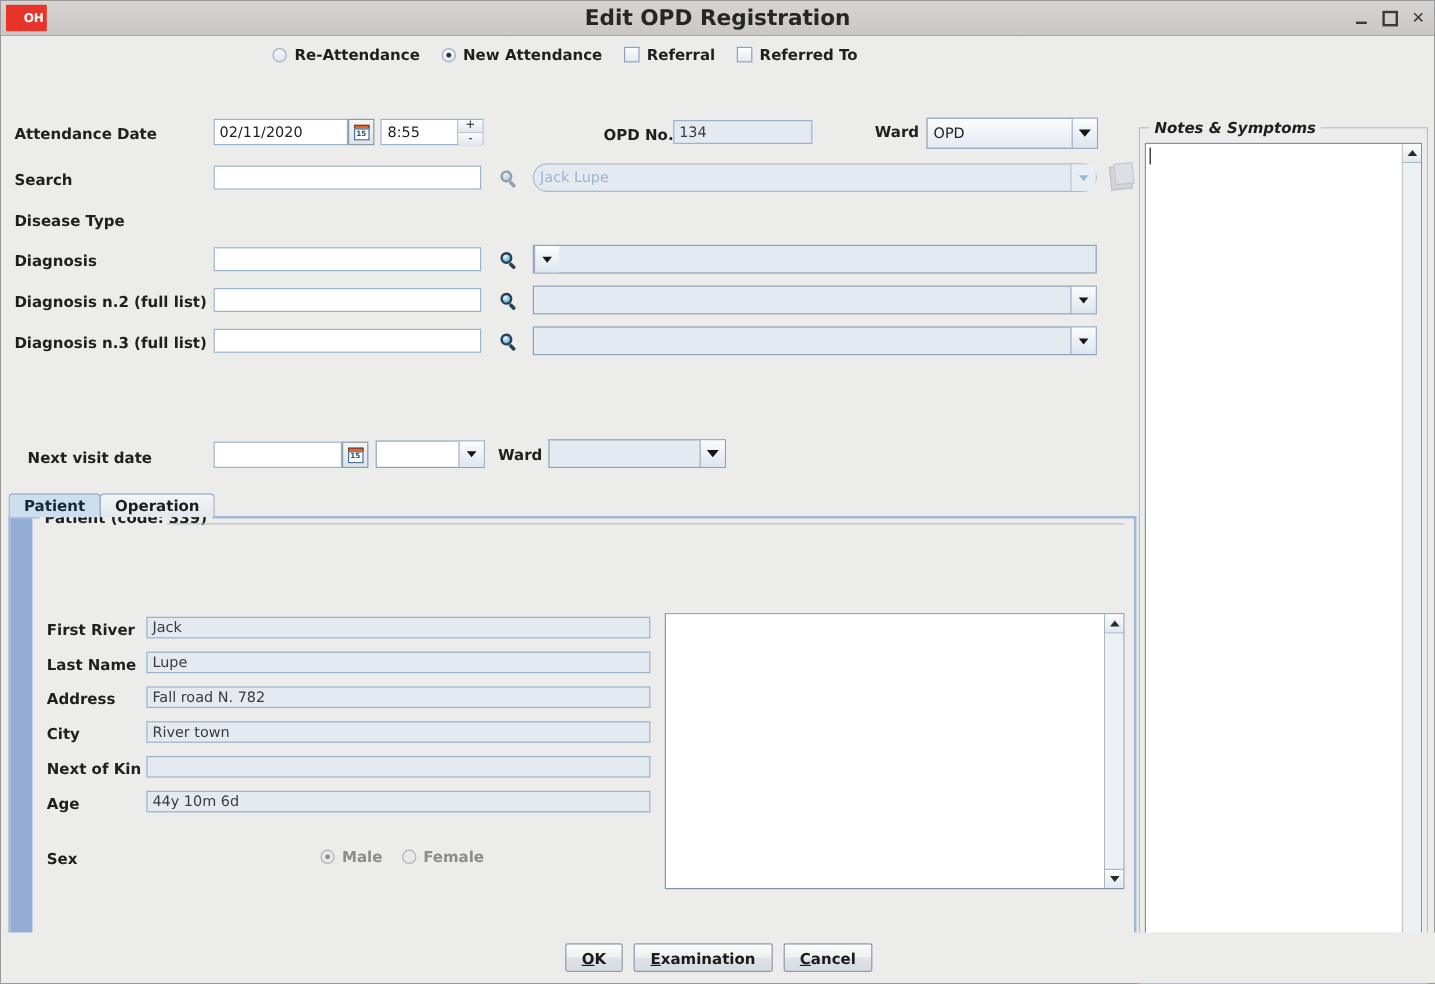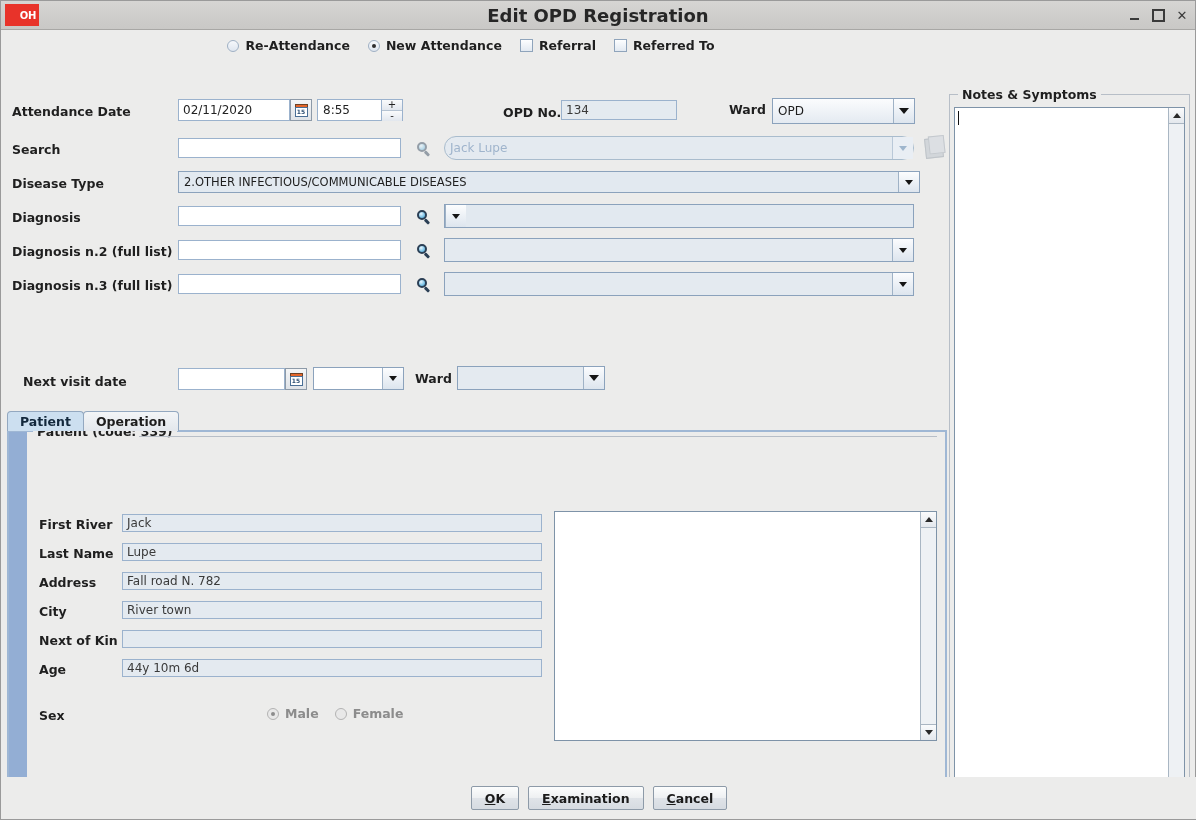--- a/index.html
+++ b/index.html
@@ -350,26 +350,20 @@
     </div>
     <div class="combo disabled" style="left:443px; top:106px; width:470px; height:24px;border-radius:12px;">
       <span class="cbtext placeholder-ph">Jack Lupe</span>
       <span class="arrowbox">
           <span class="arrow-dn sm"></span>
         </span>
     </div>
     <div class="docicon" style="left:924px; top:108px;"></div>
 
     <div class="lbl" style="left:11px; top:146px;">Disease Type</div>
-    <div class="combo" style="left:177px; top:141px; width:742px; height:22px; background:#e2e9f0;">
-      <span class="cbtext" style="font-size:11.5px">2.OTHER INFECTIOUS/COMMUNICABLE DISEASES</span>
-      <span class="arrowbox">
-          <span class="arrow-dn sm"></span>
-        </span>
-    </div>
 
     <div class="lbl" style="left:11px; top:180px;">Diagnosis</div>
     <div class="tf" style="left:177px; top:176px; width:223px; height:20px;"></div>
     <div class="magbtn" style="left:412px; top:176px;">
       <span class="mag">
           <span class="lens"></span>
           <span class="handle"></span>
         </span>
     </div>
     <div class="combo" style="left:443px; top:174px; width:470px; height:24px; background:#e2e9f0;">
@@ -481,21 +475,21 @@
               <span class="tri-up"></span>
             </div>
           <div class="vtrack"></div>
           <div class="vbtn down">
               <span class="tri-dn"></span>
             </div>
         </div>
       </div>
     </div>
 
-    <div class="group" style="left:948px; top:64px; width:241px; height:714px;">
+    <div class="group" style="left:948px; top:76px; width:241px; height:714px;font-style:italic;">
       <div class="gtitle">Notes &amp; Symptoms</div>
       <div class="scrollpane" style="left:4px; top:12px; width:231px; height:696px;">
         <div class="spbody">
             <span class="caret"></span>
           </div>
         <div class="vscroll">
           <div class="vbtn">
               <span class="tri-up"></span>
             </div>
           <div class="vtrack"></div>

